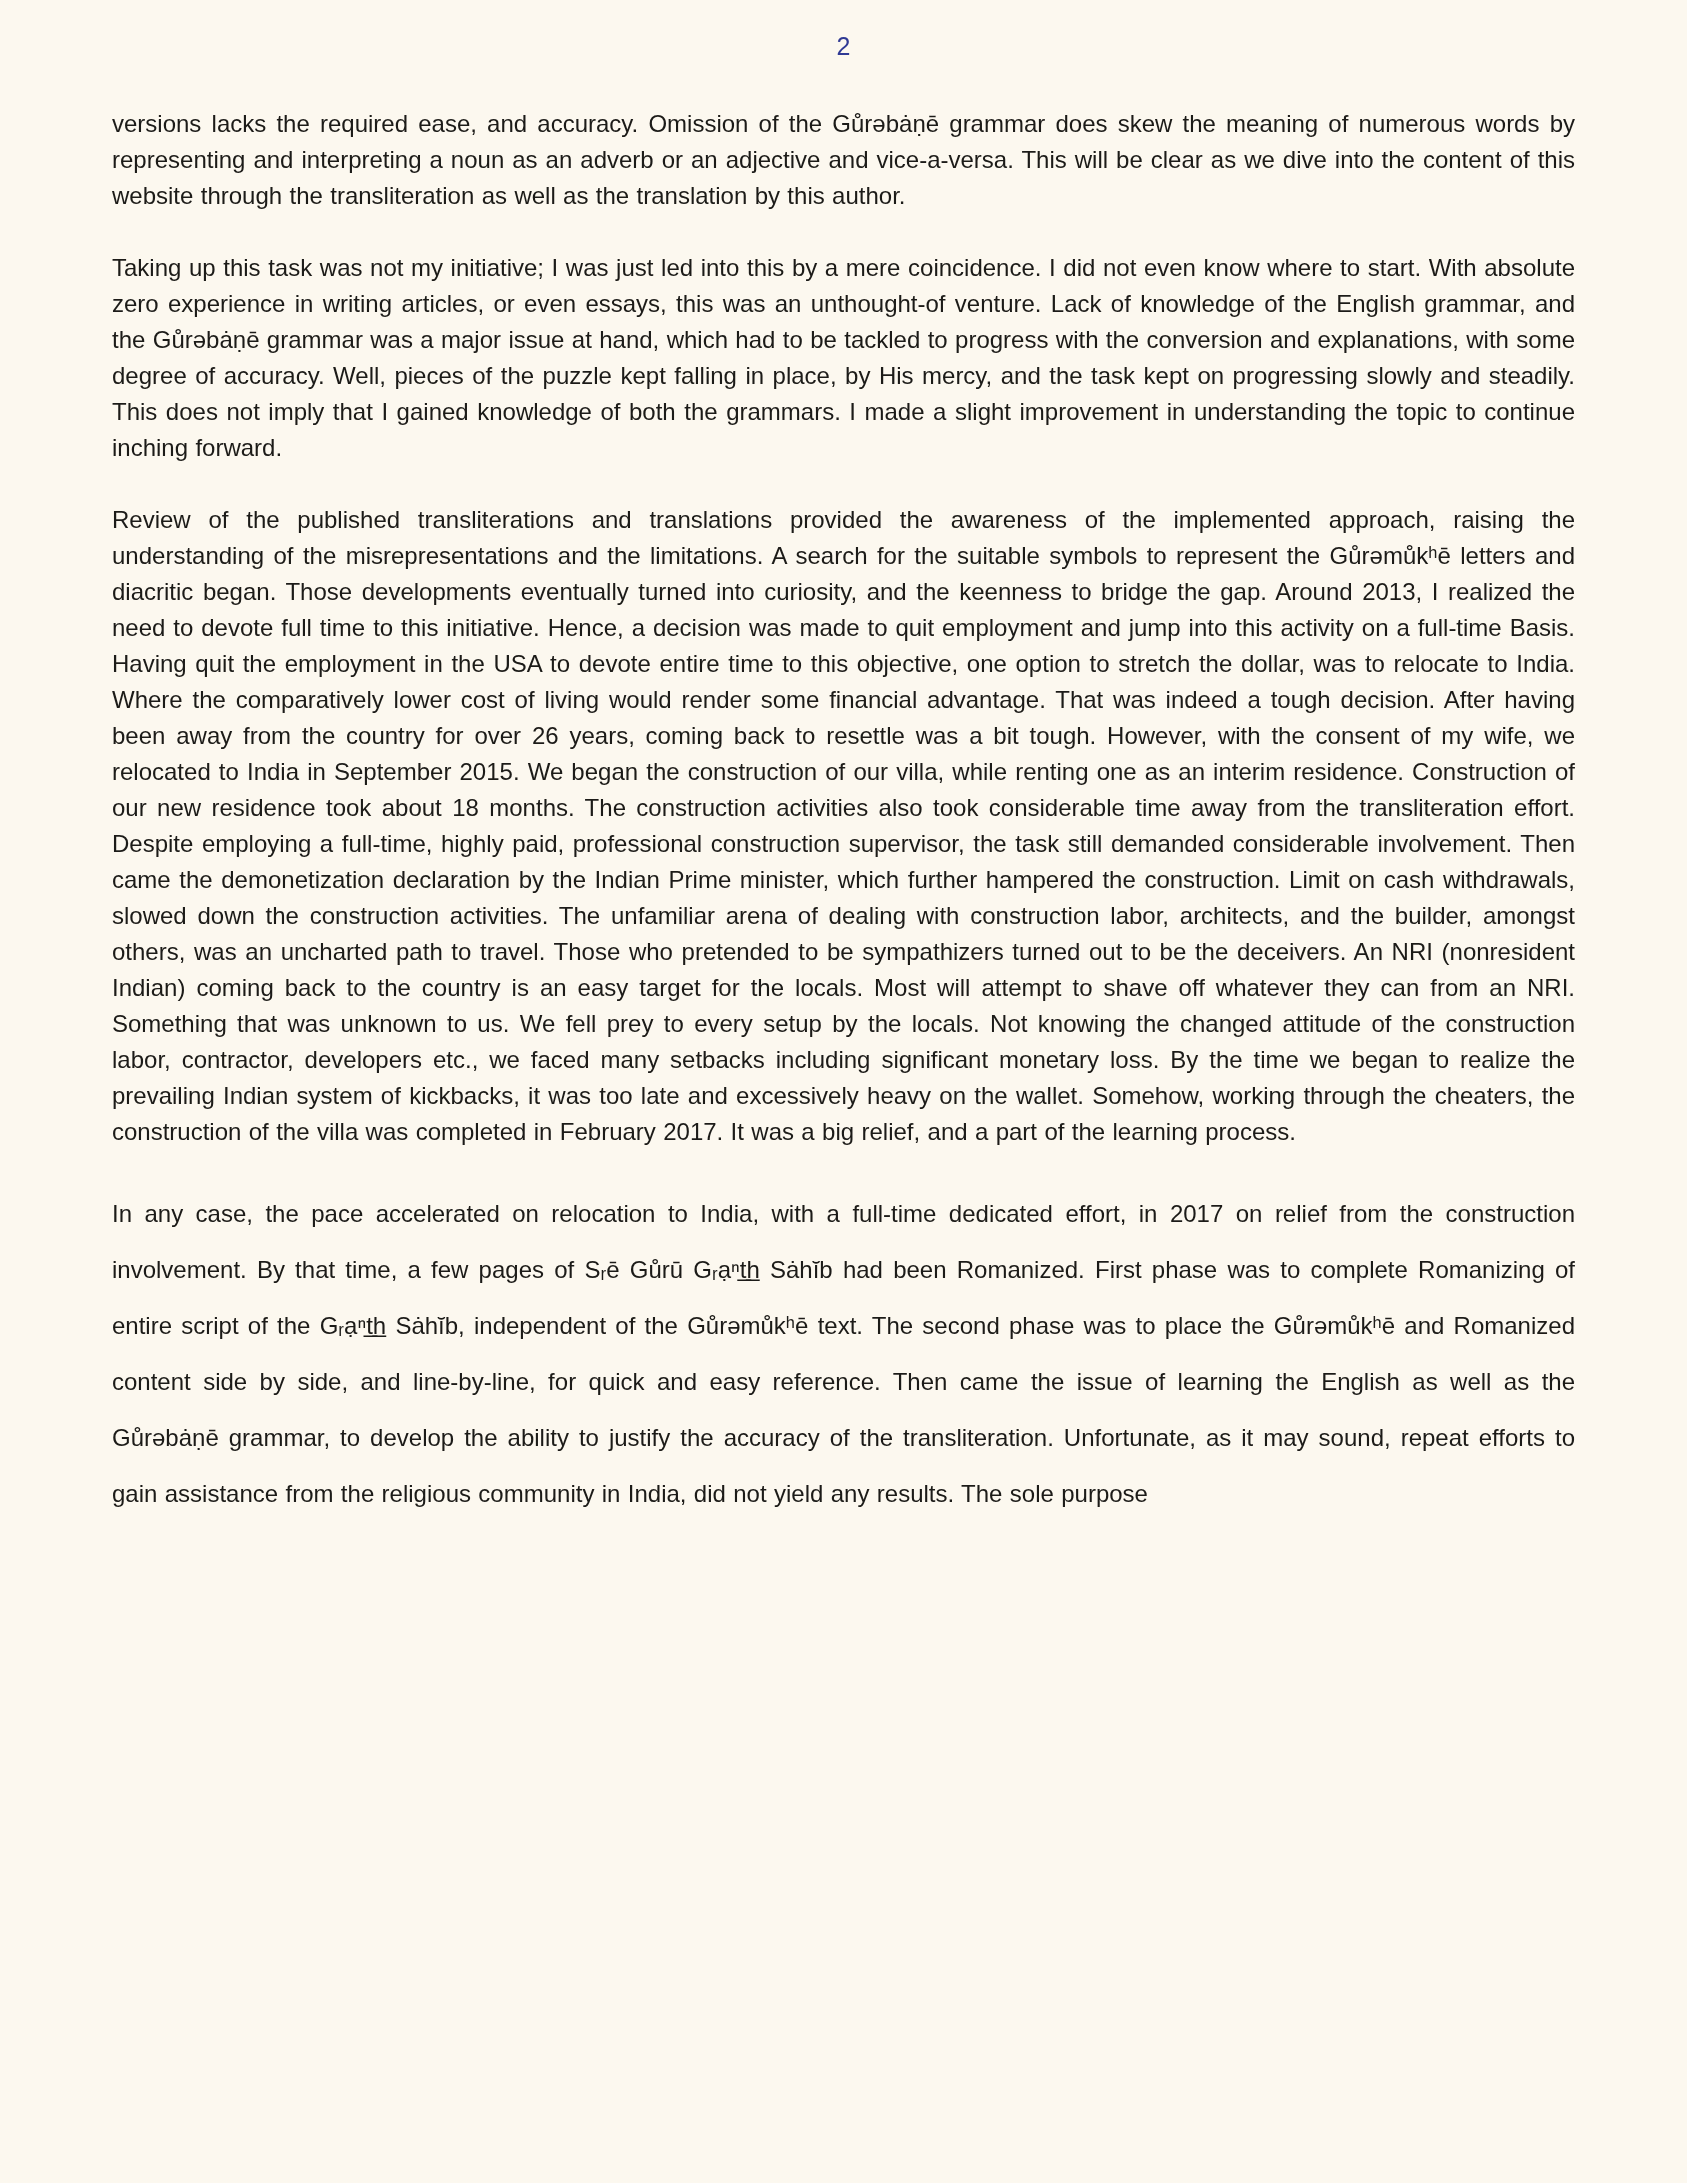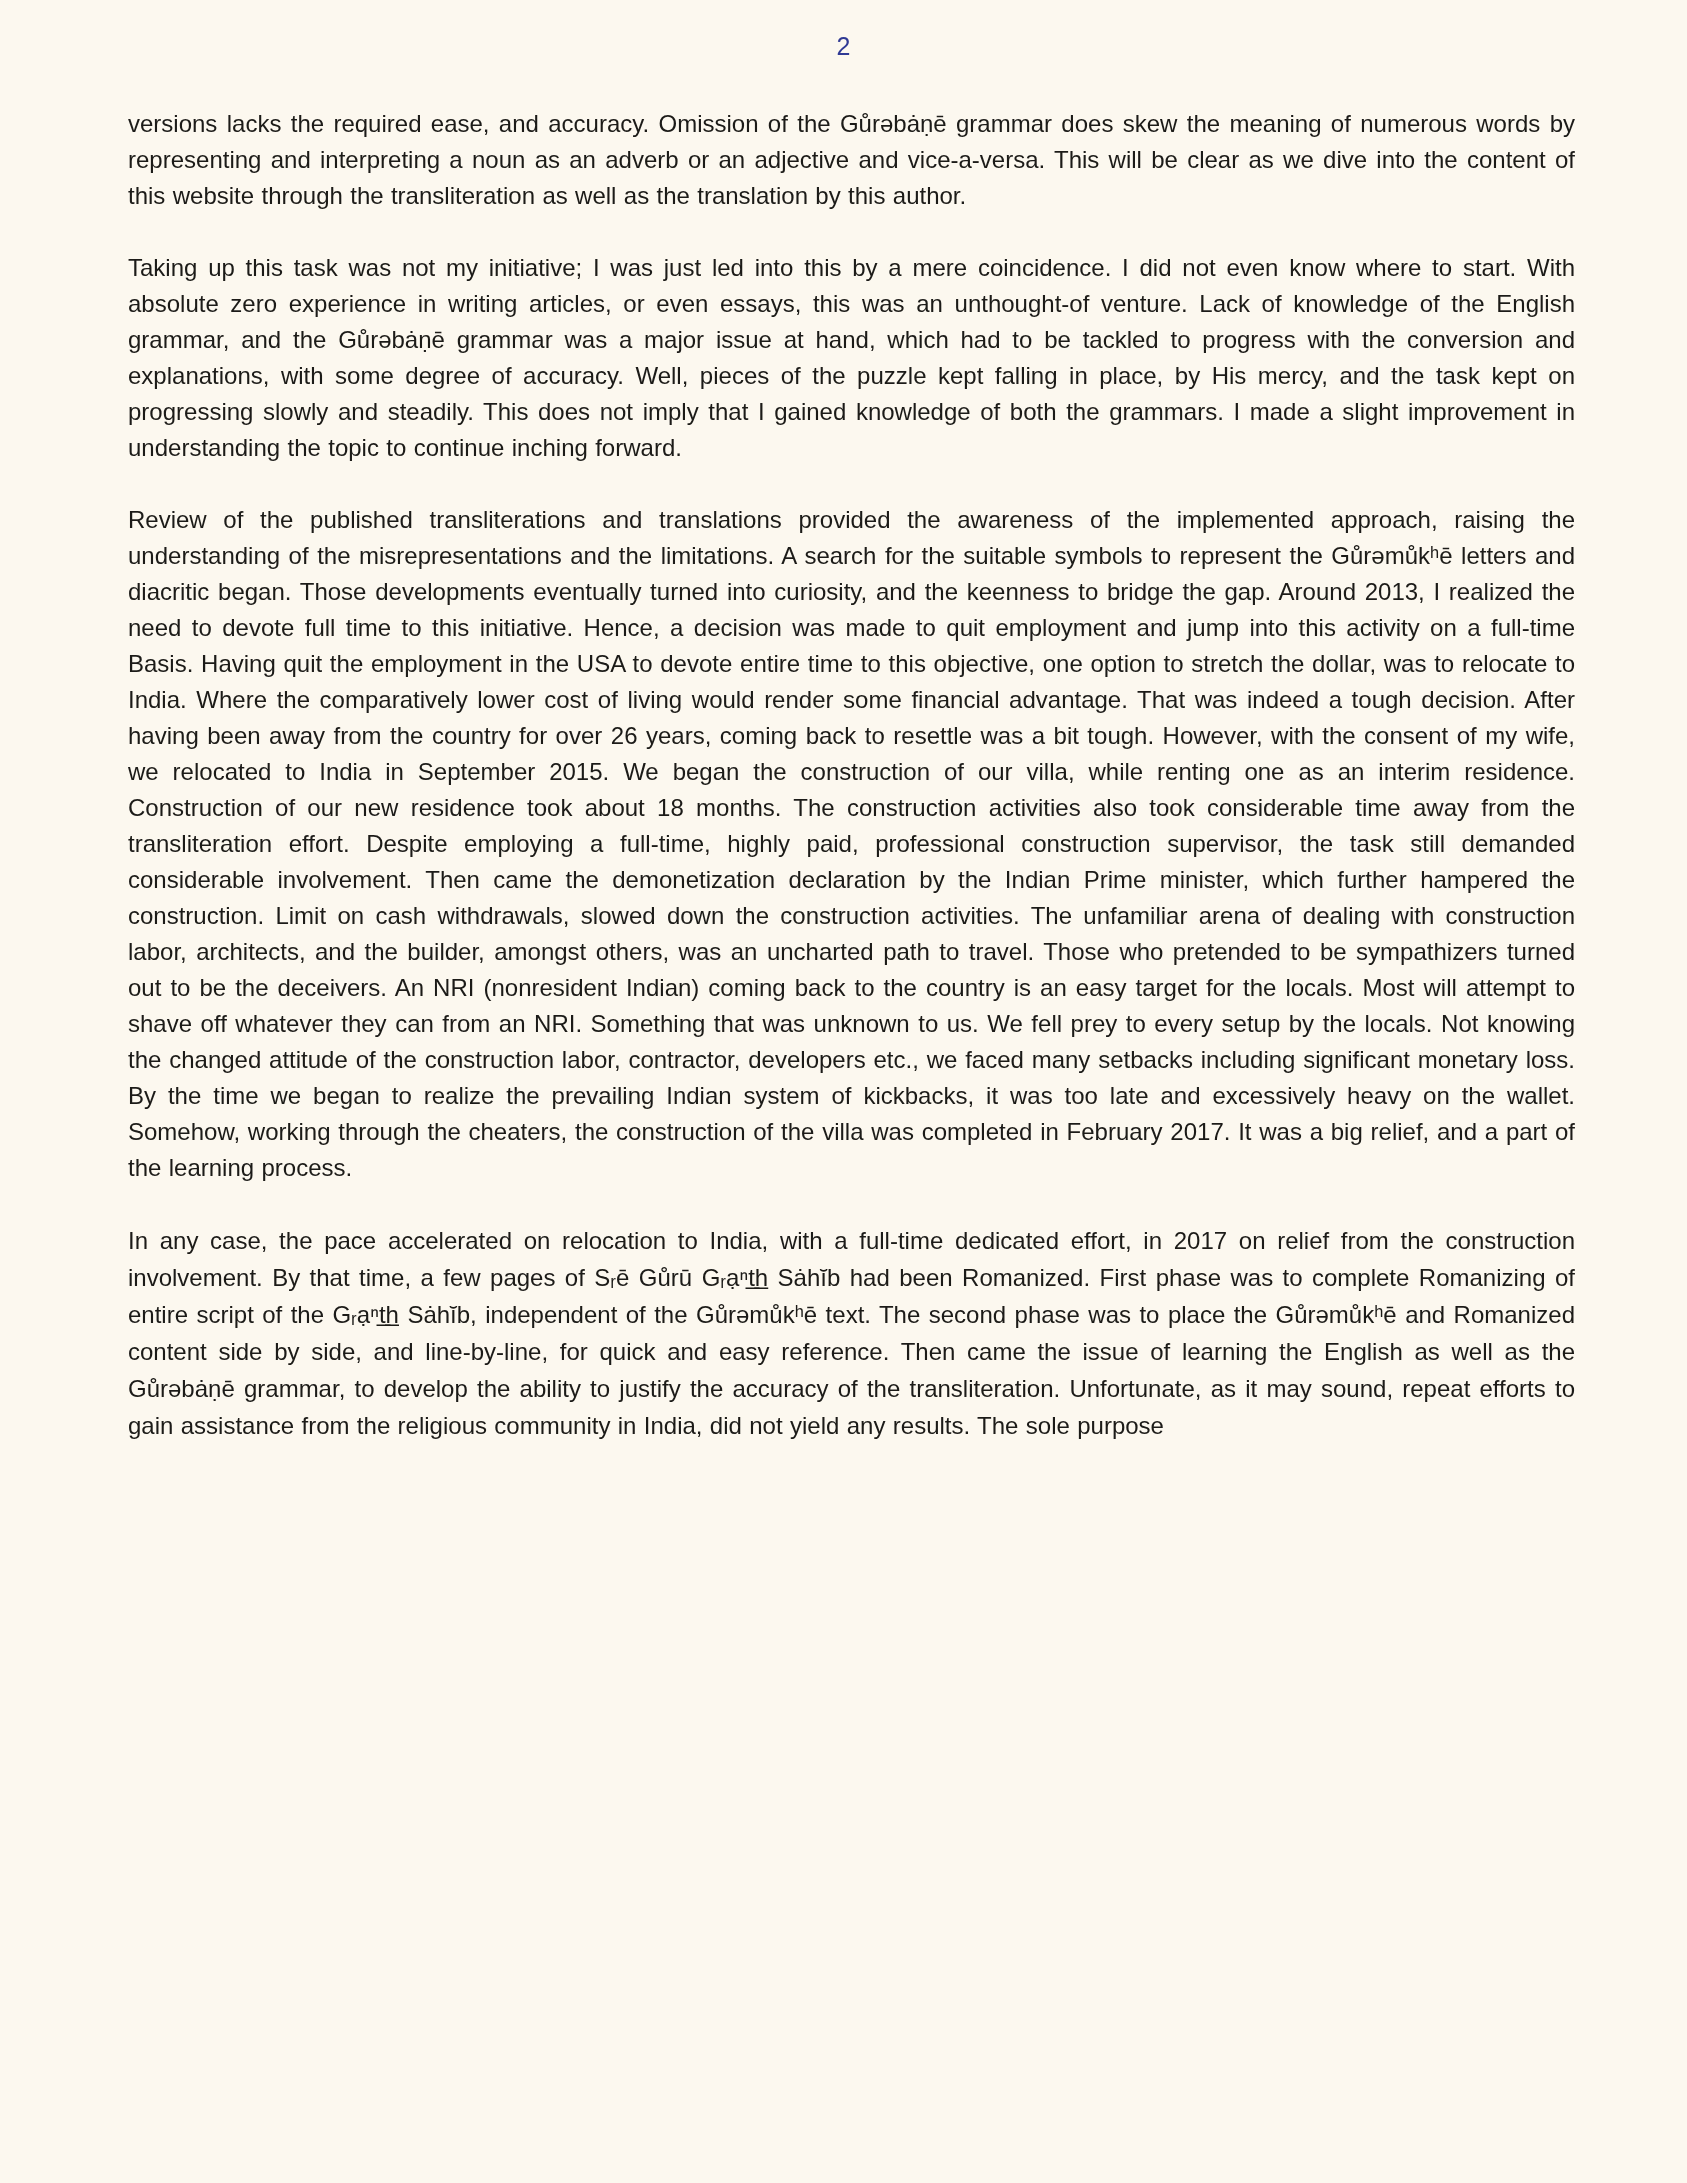--- a/index.html
+++ b/index.html
@@ -29,25 +29,25 @@
     text-align: center;
     font-size: 25px;
     line-height: 36px;
     color: var(--pagenum-color);
     margin: 0 0 42px 0;
   }
   .body-text p {
     font-size: 24px;
     line-height: 36px;
     text-align: justify;
-    margin: 0 0 36px 16px;
+    margin: 0 0 36px 0;
     word-spacing: 0.7px;
   }
   .body-text p.wide-leading {
-    line-height: 37px;
+    line-height: 56px;
   }
 </style>
 </head>
 <body>
 
 <div class="page">
   <div class="page-number">2</div>
 
   <div class="body-text">
     <p>versions lacks the required ease, and accuracy. Omission of the Gůrəbȧṇē grammar does skew the meaning of numerous words by representing and interpreting a noun as an adverb or an adjective and vice-a-versa. This will be clear as we dive into the content of this website through the transliteration as well as the translation by this author.</p>

